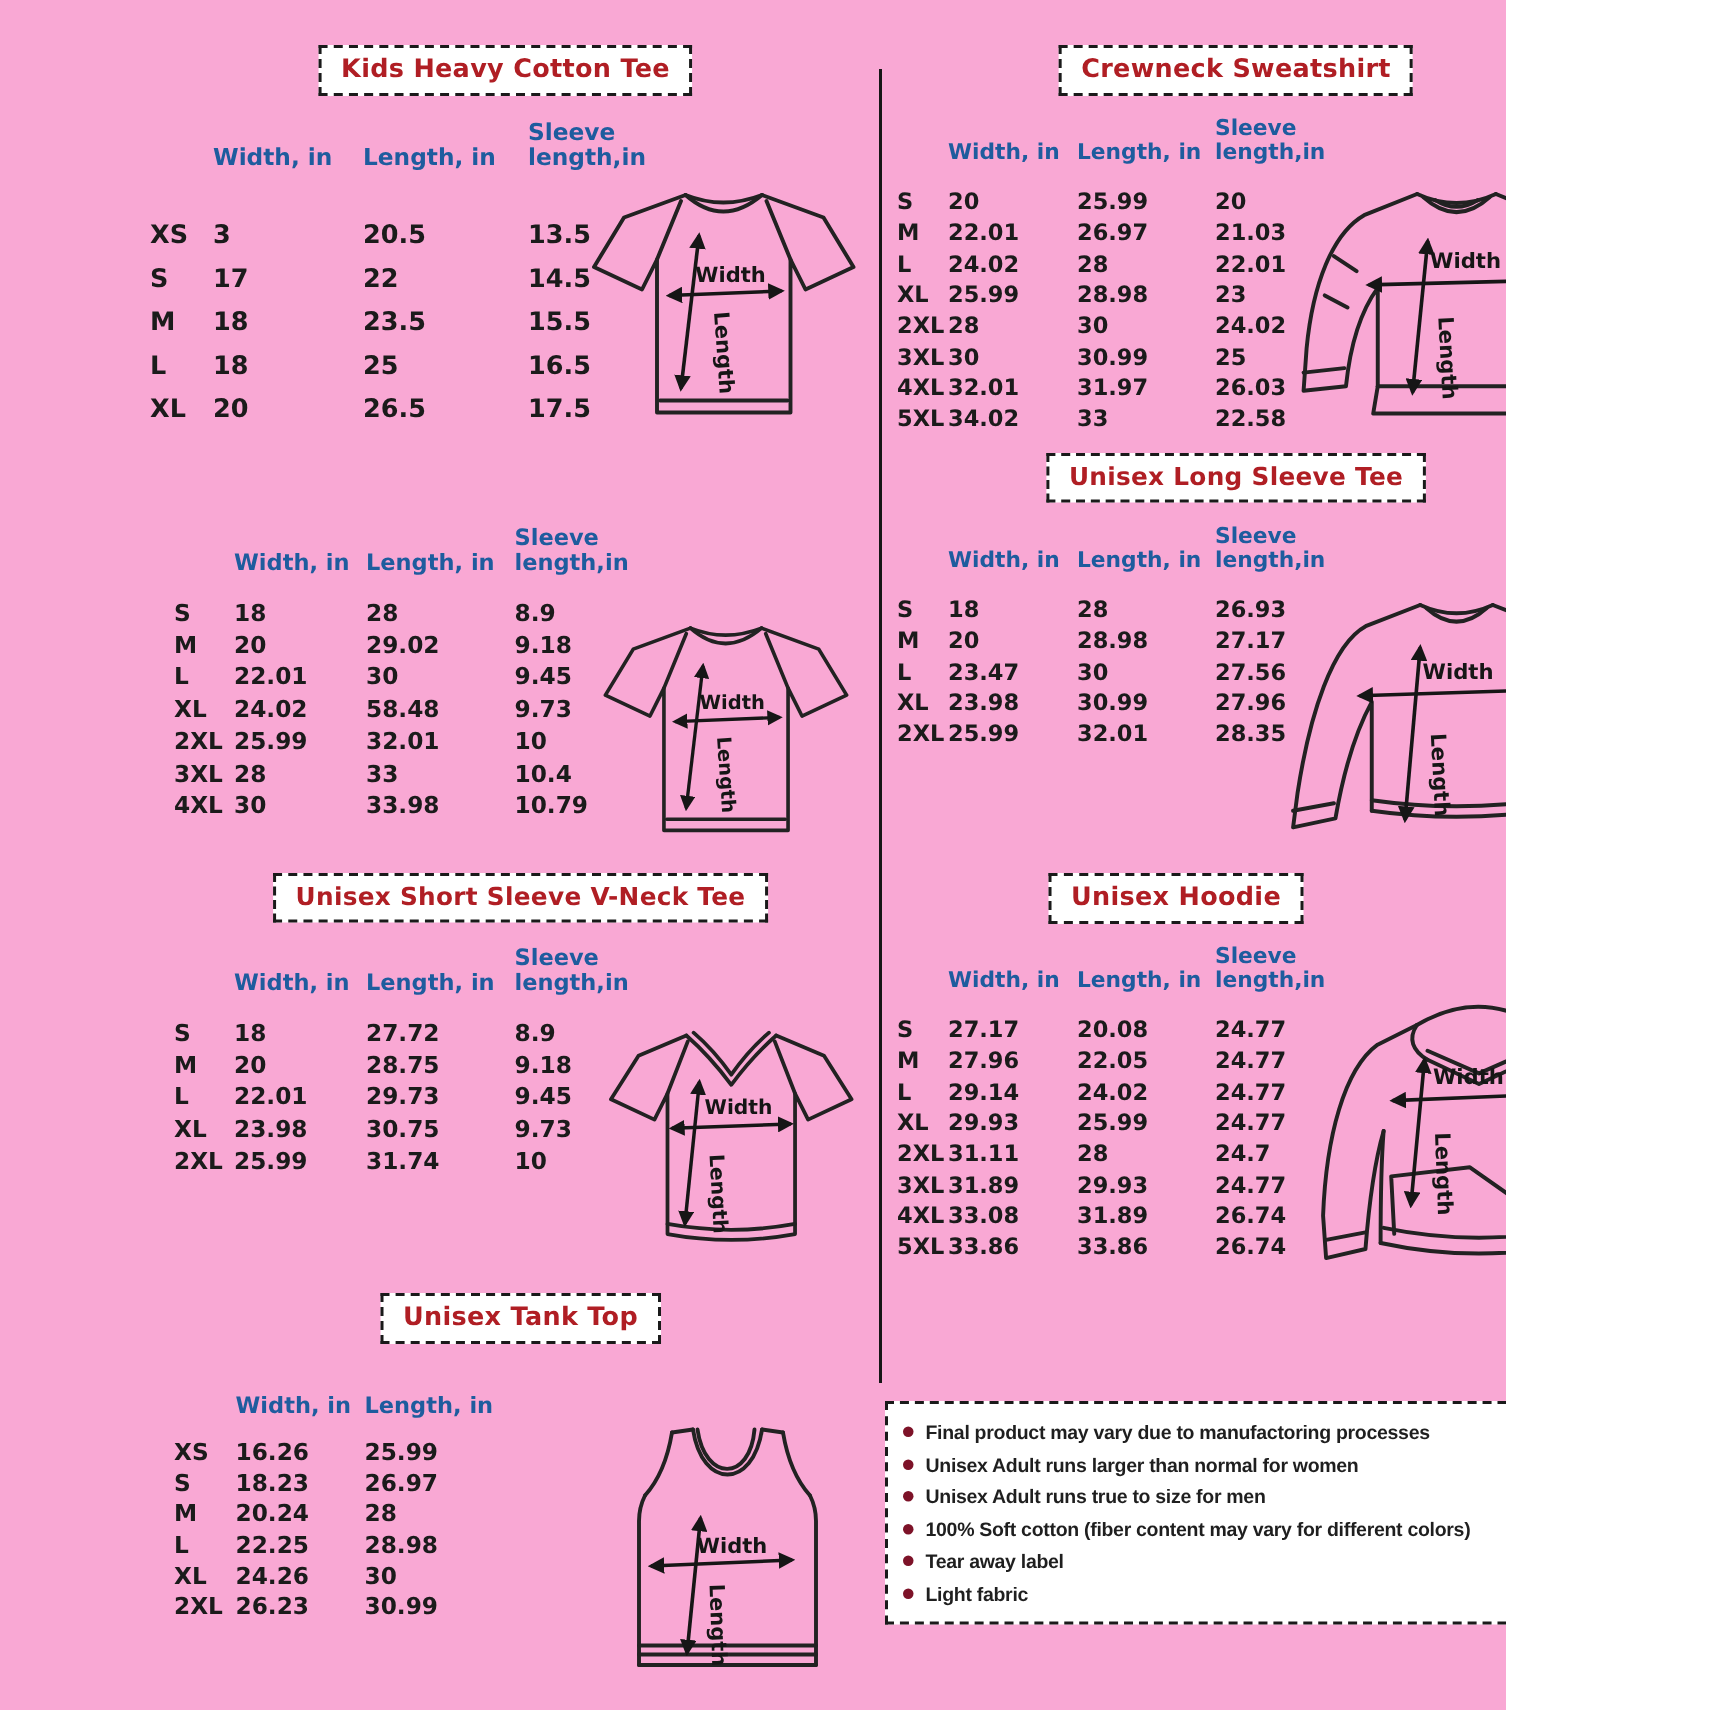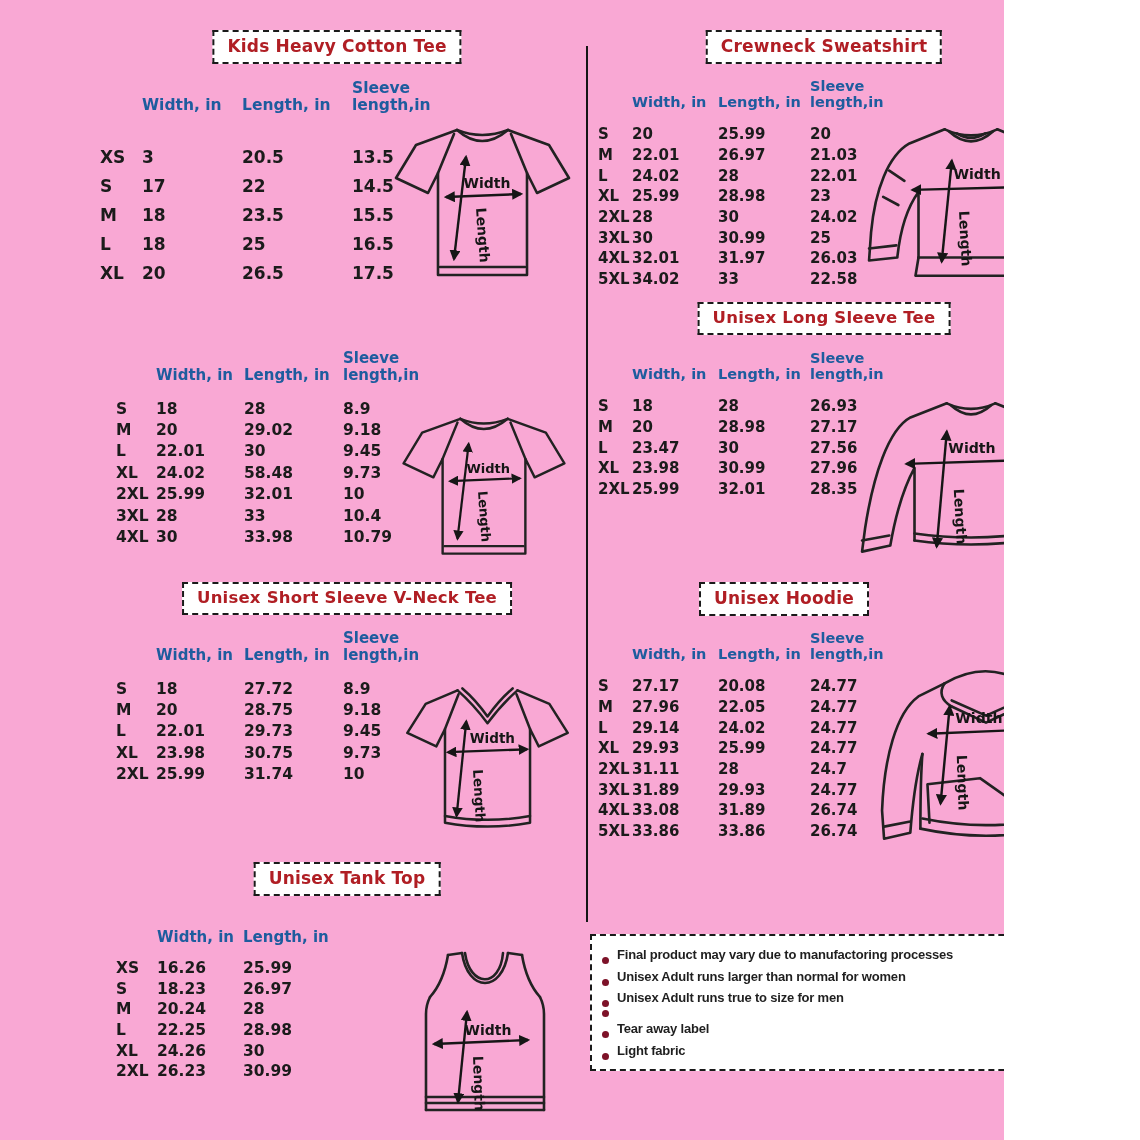--- a/index.html
+++ b/index.html
@@ -52,21 +52,21 @@
   .t-tank .hcell{font-size:15px}
   .t-tank .trow{height:20.6px}
   .t-tank .cell{font-size:15.5px}
 
   .garment{position:absolute}
   .garment svg{display:block}
   .svglabel{font-family:"DejaVu Sans","Liberation Sans",sans-serif;font-weight:bold;font-size:14px;fill:#161616}
 
   .notes{position:absolute;left:590px;top:934px;width:472px;border:2px dashed #1a1a1a;background:#fff;
          padding:9px 8px 9px 10px;display:flex;flex-direction:column;gap:2.5px}
-  .note{display:flex;align-items:flex-end;gap:8px;font-size:13px;font-weight:bold;color:#1f1f1f;
+  .note{display:flex;align-items:center;gap:8px;font-size:13px;font-weight:bold;color:#1f1f1f;
         line-height:19px;white-space:nowrap;font-family:"Liberation Sans","DejaVu Sans",sans-serif;letter-spacing:-.2px}
   .note .bullet{width:7px;height:7px;border-radius:50%;background:#7d1228;flex:none}
 </style>
 </head>
 <body>
 
 <div id="canvas">
 
   <div class="vdivider"></div>
 
@@ -652,20 +652,21 @@
         <span>Unisex Adult runs larger than normal for women</span>
       </div>
 
       <div class="note">
         <span class="bullet"></span>
         <span>Unisex Adult runs true to size for men</span>
       </div>
 
       <div class="note">
         <span class="bullet"></span>
+        <span>100% Soft cotton (fiber content may vary for different colors)</span>
       </div>
 
       <div class="note">
         <span class="bullet"></span>
         <span>Tear away label</span>
       </div>
 
       <div class="note">
         <span class="bullet"></span>
         <span>Light fabric</span>

